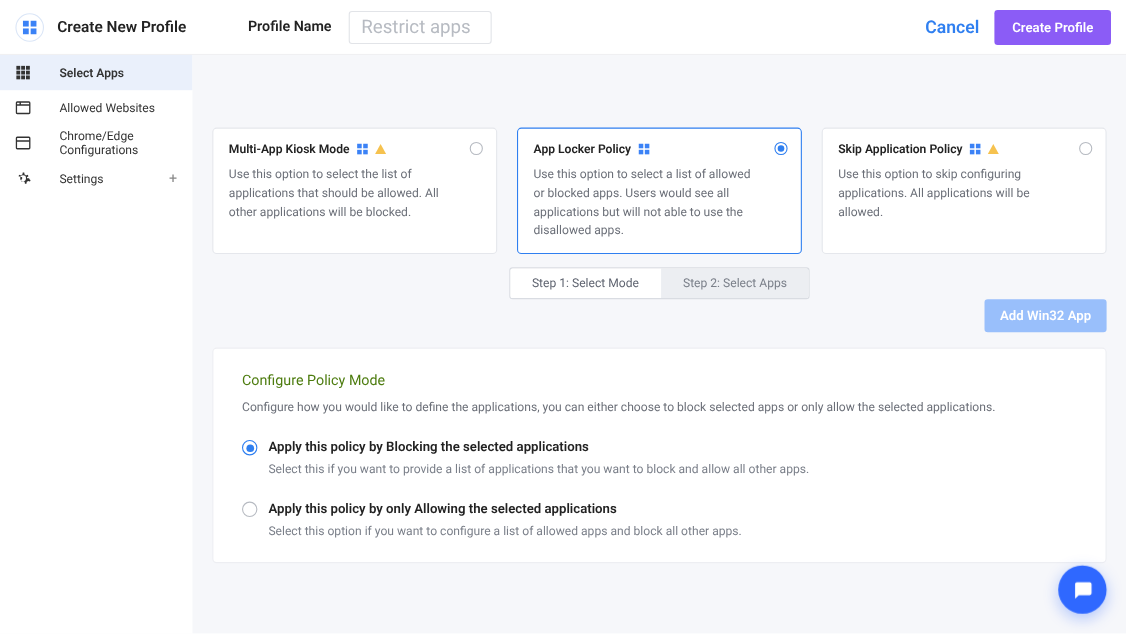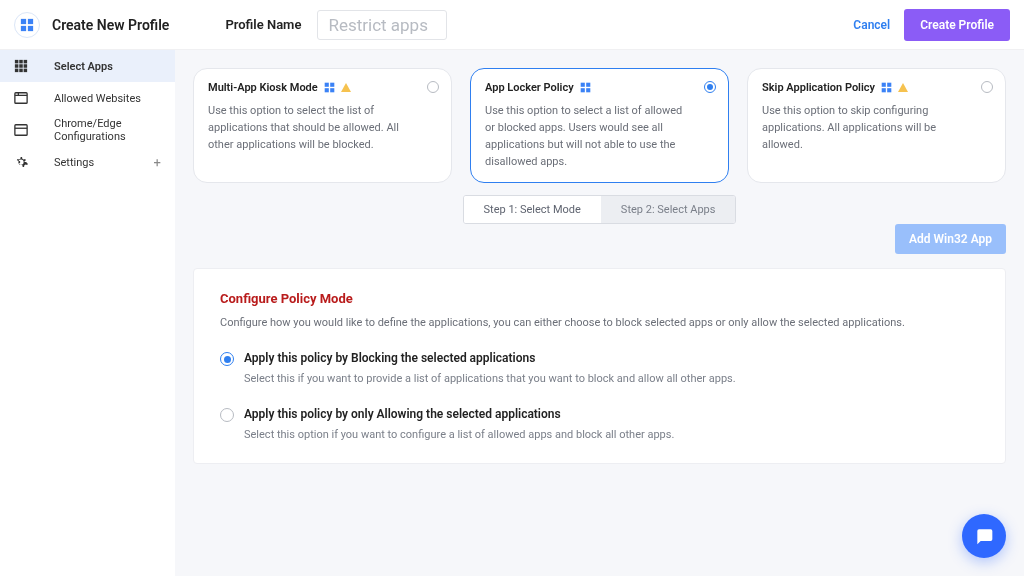--- a/index.html
+++ b/index.html
@@ -6,47 +6,47 @@
 html, body { width: 1024px; height: 576px; overflow: hidden; background: #fff; color: #333; }
 .topbar { display: flex; align-items: center; height: 50px; padding: 0 14px; border-bottom: 1px solid #f0f0f2; }
 .logo-circ { width: 26px; height: 26px; border-radius: 50%; border: 1px solid #dbe6f7; display:flex;align-items:center;justify-content:center; margin-right: 12px; }
 .logo-circ svg { width: 14px; height:14px; }
 .topbar-title { font-size: 14px; font-weight: 600; color:#222; }
 .pname-group { display:flex; align-items:center; margin-left: 56px; gap: 16px;}
 .pname-label { font-size: 13px; font-weight:600; color:#222; }
 .pname-input { width: 130px; height: 30px; border:1px solid #e2e4e8; border-radius:3px; padding:4px 10px; font-size:17px; color:#333; }
 .pname-input::placeholder { color:#b7bbc2; }
 .topbar-actions { margin-left:auto; display:flex; align-items:center; gap:14px; }
-.btn-cancel { background:none; border:none; color:#2f7ff0; font-size:12px; font-weight:600; cursor:pointer; }
+.btn-cancel { background:none; border:none; color:#2f7ff0; font-size:16px; font-weight:600; cursor:pointer; }
 .btn-primary { background:#8b5cf6; color:#fff; border:none; border-radius:3px; font-size:12px; font-weight:600; height:32px; padding:0 16px; cursor:pointer; }
 .btn-primary-soft { background:#99bffb; color:#fff; border:none; border-radius:3px; font-size:12px; font-weight:600; height:30px; padding:0 14px; cursor:pointer; }
 .layout { display:flex; height:526px; }
 .sidebar { width:175px; background:#fff; border-right:0; }
 .side-item { display:flex; align-items:center; height:32px; padding:0 14px; font-size:11px; color:#333; cursor:pointer; gap:26px; }
 .side-item.active { background:#eaf0fb; font-weight:600; }
 .side-icon { width:14px; height:14px; display:inline-flex; align-items:center; justify-content:center; color:#333; }
 .side-plus { margin-left:auto; color:#888; font-size:13px; }
 .main { flex:1; background:#f6f7fa; padding:18px; overflow:auto; }
 .cards-row { display:flex; gap:18px; margin-bottom: 8px; }
-.card { background:#fff; border:1px solid #e5e7ec; border-radius:14px; padding:12px 34px 12px 14px; flex:1; position:relative; font-size:11px; }
+.card { background:#fff; border:1px solid #e5e7ec; border-radius:4px; padding:12px 34px 12px 14px; flex:1; position:relative; font-size:11px;margin-top:48px; }
 .card.sel { border:1.5px solid #2f7ff0; }
 .card-head { display:flex; align-items:center; gap:6px; font-weight:600; color:#222; margin-bottom:8px; font-size:11px;}
 .card-radio { position:absolute; top:12px; right:12px; width:12px; height:12px; border-radius:50%; border:1.5px solid #b7bbc2; display:inline-flex;align-items:center;justify-content:center; }
 .card-radio.on { border-color:#2f7ff0; }
 .card-radio.on::after { content:''; width:6px; height:6px; border-radius:50%; background:#2f7ff0; }
 .card-desc { color:#6b6f78; line-height:1.55; font-size:11px; }
 .win-ic { width:11px; height:11px; }
 .tri-ic { width:0;height:0;border-left:5px solid transparent;border-right:5px solid transparent;border-bottom:9px solid #f6c24f; display:inline-block; }
 .steps-row { display:flex; align-items:center; margin:12px 0 14px;flex-direction:column; }
 .steps-wrap { margin:0 auto; display:flex; border:1px solid #d9dce2; border-radius:3px; overflow:hidden; background:#fff; }
 .step-tab { font-size:11px; padding: 7px 20px; color:#5f6470; background:#fff; border:none; cursor:pointer; }
 .step-tab.inactive { background:#eceef2; color:#7a7f89; }
 .steps-right { margin-left:auto; }
 .panel { background:#fff; border:1px solid #edeef2; border-radius:4px; padding:22px 26px; }
-.panel-title { font-size:13px; font-weight:700; color:#b91c1c; margin-bottom:10px; }
+.panel-title { font-size:13px; font-weight:400; color:#4d7c0f; margin-bottom:10px; }
 .panel-sub { font-size:11px; color:#6b6f78; margin-bottom:22px; }
 .opt { display:flex; align-items:flex-start; gap:10px; margin-bottom:6px; }
 .radio { width:14px; height:14px; border-radius:50%; border:1.5px solid #b7bbc2; margin-top:1px; flex-shrink:0; display:inline-flex;align-items:center;justify-content:center; }
 .radio.on { border-color:#2f7ff0; }
 .radio.on::after { content:''; width:7px; height:7px; border-radius:50%; background:#2f7ff0; }
 .opt-text { font-size:12px; color:#222; font-weight:600; }
 .opt-help { font-size:11px; color:#7a7f89; margin:6px 0 22px 24px; }
 .chat-fab { position:fixed; right:18px; bottom:18px; width:44px; height:44px; border-radius:50%; background:#2f68ff; display:flex;align-items:center;justify-content:center; box-shadow:0 4px 14px rgba(47,104,255,.35); cursor:pointer; }
 .chat-fab svg { width:20px; height:20px; fill:#fff; }
 </style>

